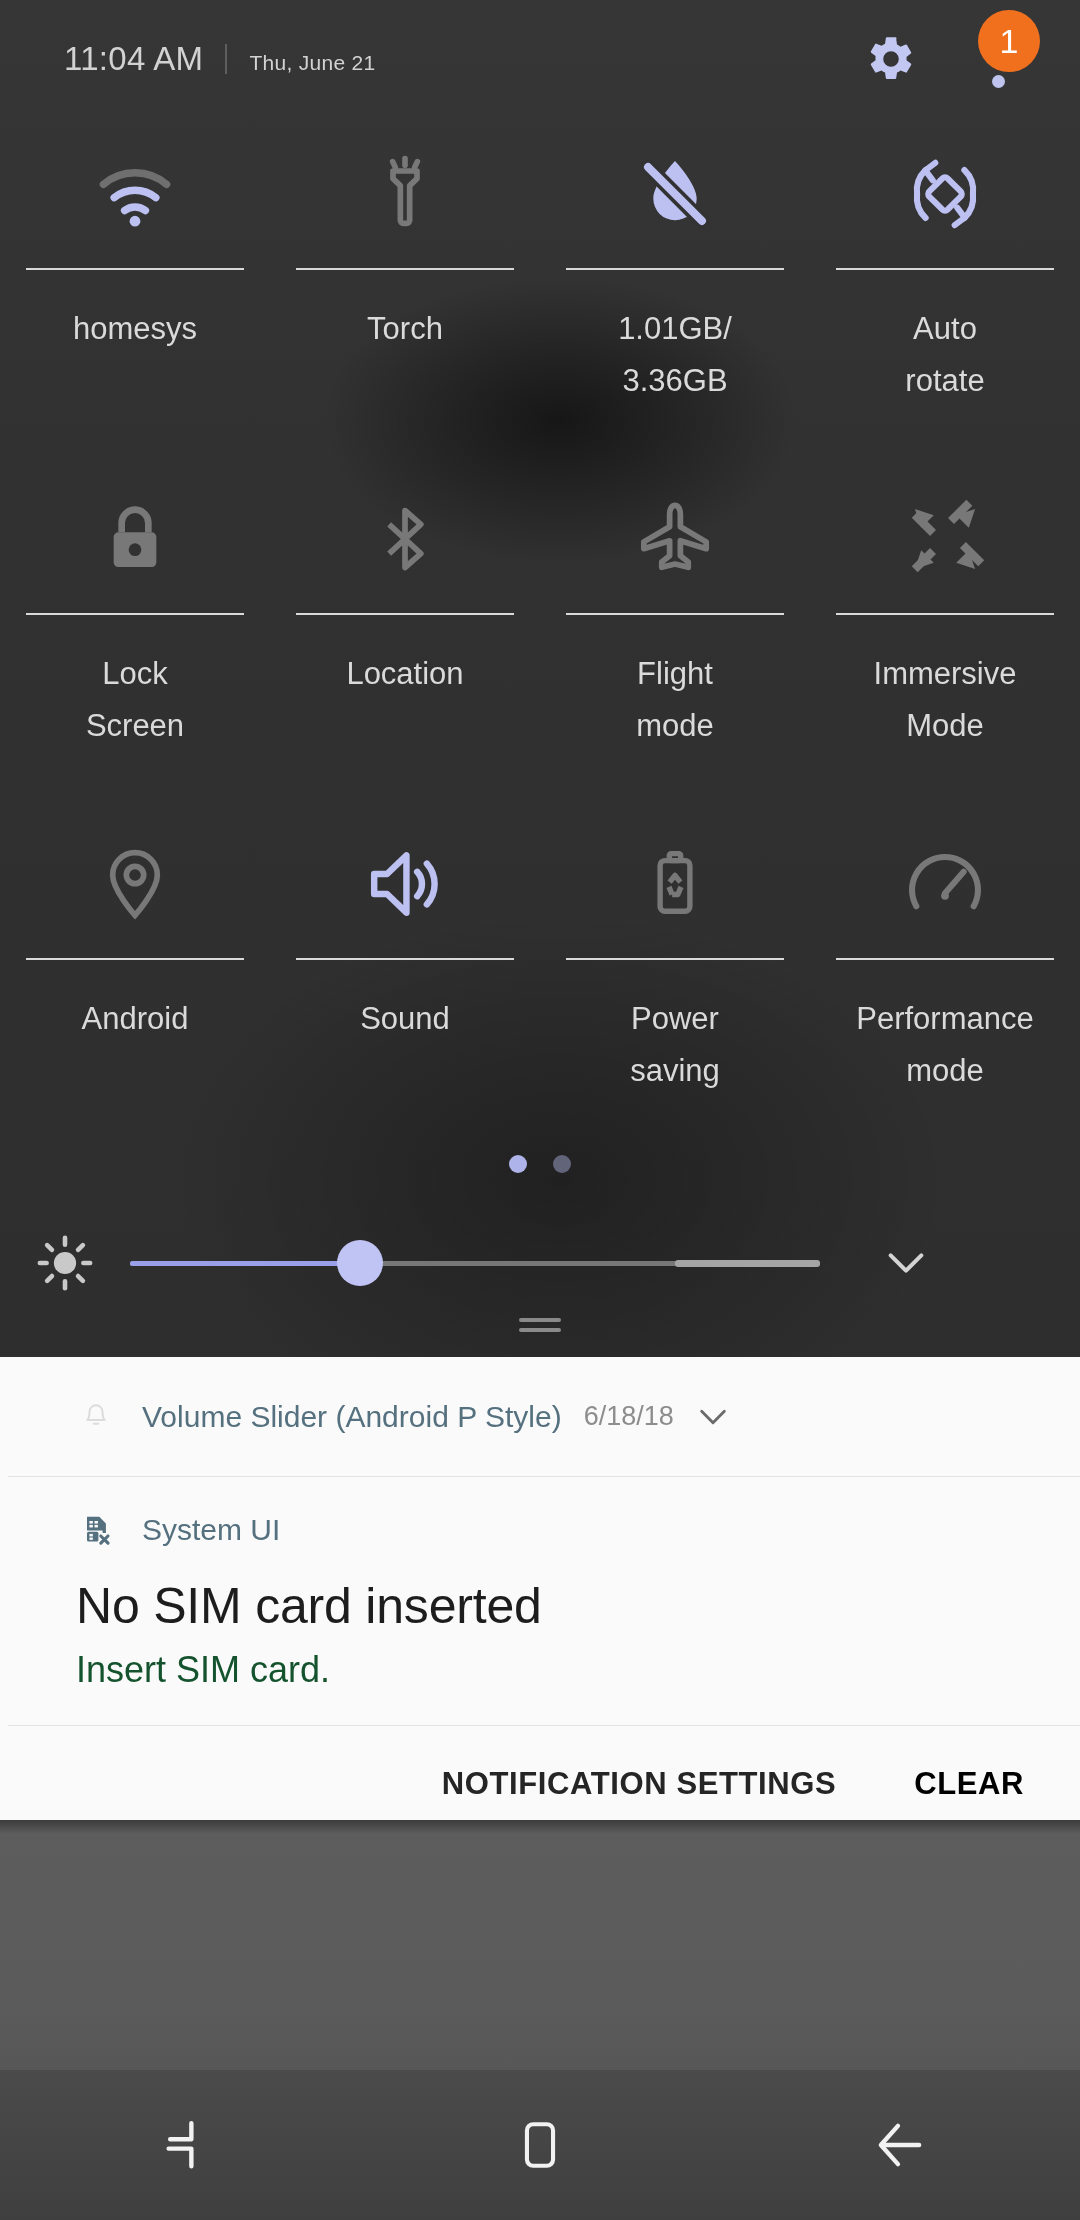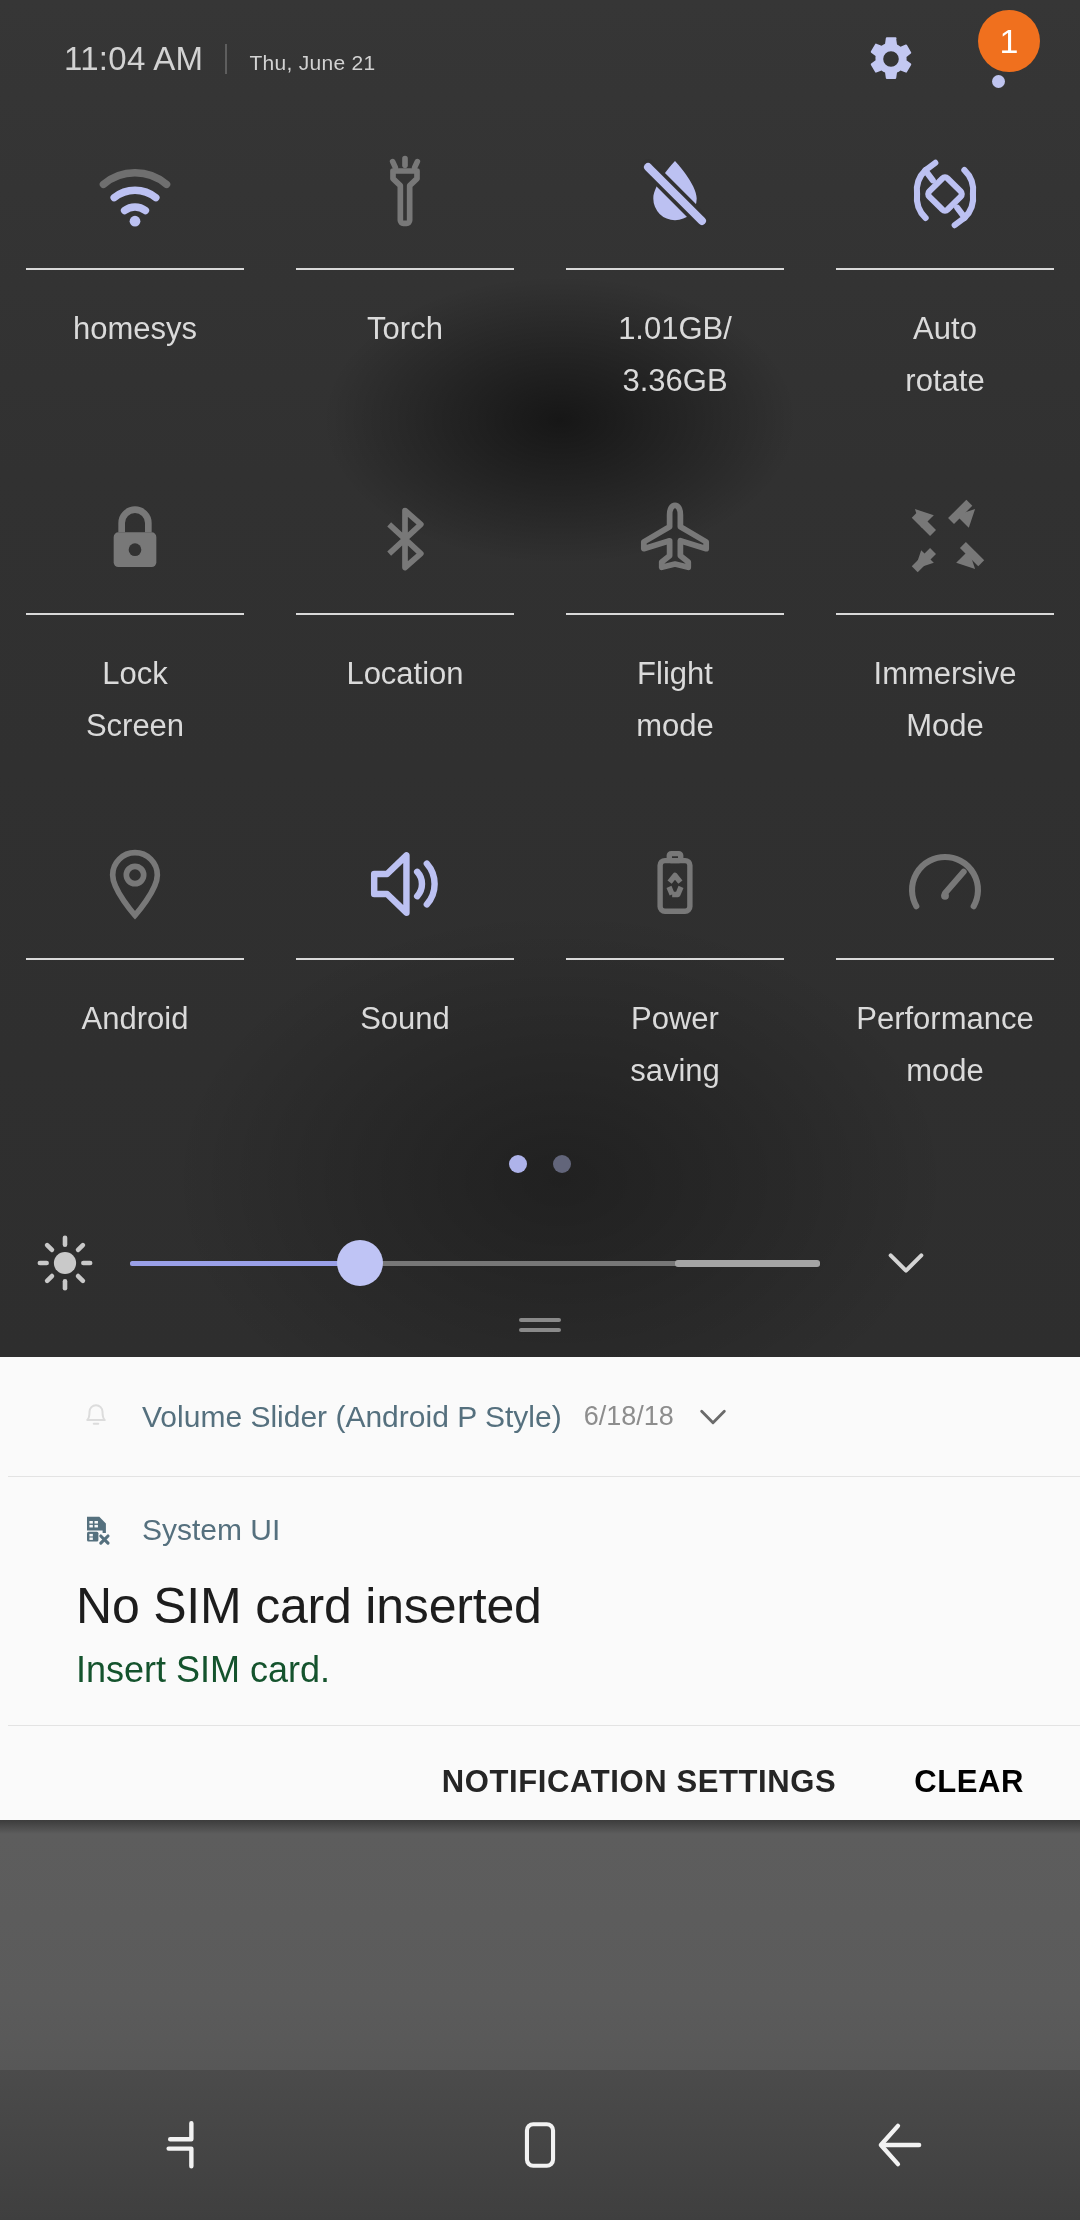--- a/index.html
+++ b/index.html
@@ -109,21 +109,21 @@
   .n-chev { margin-left:22px; display:flex; align-items:center; }
 
   .notif-big { padding:28px 60px 34px 68px; }
   .notif-big-head { display:flex; align-items:center; height:50px; }
   .n-title { font-size:50px; color:#1d1d1d; margin-top:22px; letter-spacing:-0.2px; }
   .n-body { font-size:36px; color:#14532d; margin-top:14px; }
 
   .shade-actions {
     height:116px; display:flex; align-items:center; justify-content:flex-end;
     padding-right:56px; gap:78px;
-    border-bottom:5px solid #ef4444;
+    border-bottom:1px solid #ef4444;
   }
   .act-primary { font-size:31px; font-weight:bold; color:#252525; letter-spacing:0.6px; }
   .act-secondary { font-size:31px; font-weight:bold; color:#000000; letter-spacing:0.6px; }
 
   
   .scrim {
     position:absolute; left:0; top:1820px; width:1080px; height:400px;
     background:linear-gradient(to bottom, #3c3c3c 0%, #5d5d5d 14px, #5b5b5b 45%, #4f4f4f 100%);
   }
   .navbar {

